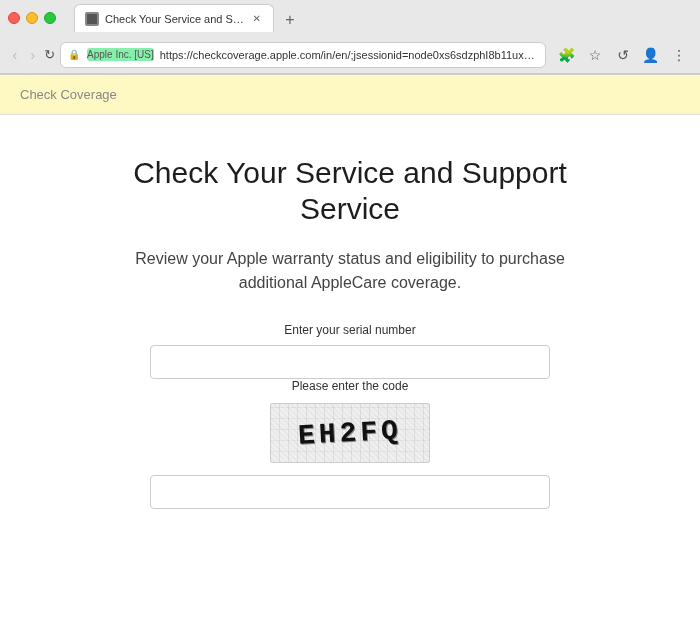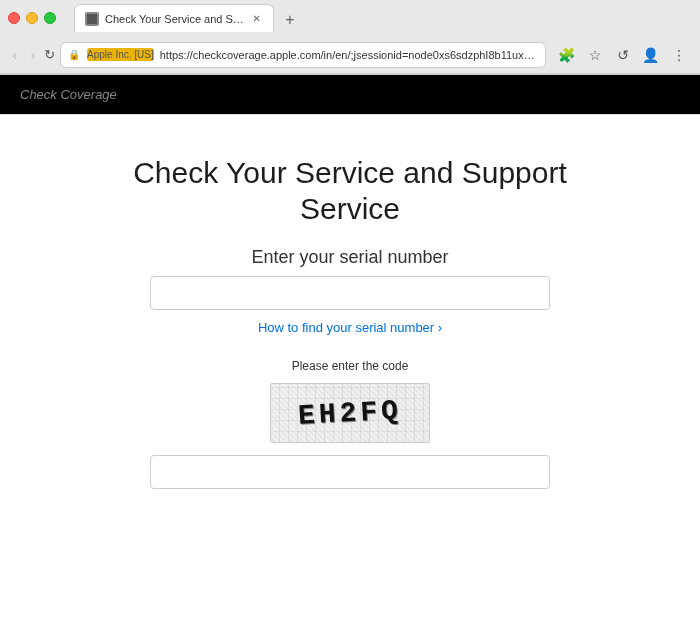--- a/index.html
+++ b/index.html
@@ -154,21 +154,21 @@
     }
 
     .lock-icon {
       font-size: 10px;
       color: #555;
     }
 
     .apple-badge {
       font-size: 10px;
       color: #555;
-      background: #eab308;
+      background: #86efac;
       padding: 1px 0;
       border-radius: 3px;
     }
 
     .address-text {
       font-size: 11px;
       color: #333;
       flex: 1;
       overflow: hidden;
       text-overflow: ellipsis;
@@ -221,21 +221,21 @@
 
     .form-section {
       width: 100%;
       max-width: 400px;
       display: flex;
       flex-direction: column;
       align-items: center;
     }
 
     .field-label {
-      font-size: 18px;
+      font-size: 12px;
       color: #333;
       margin-bottom: 8px;
       text-align: center;
     }
 
     .text-input {
       width: 100%;
       height: 34px;
       border: 1px solid #ccc;
       border-radius: 4px;
@@ -315,27 +315,26 @@
         );
     }
 
     .captcha-input-row {
       width: 100%;
       margin-bottom: 10px;
     }
 
     
     .page-top-bar {
-      background: #000000;
+      background: #fef9c3;
       height: 40px;
       display: flex;
       align-items: center;
       padding: 0 20px;
       border-bottom: 1px solid #e0e0e0;
-      font-style: italic;
     }
 
     .breadcrumb-text {
       font-size: 13px;
       color: #888;
     }
   </style>
 </head>
 <body>
 
@@ -385,29 +384,27 @@
 <div class="page-top-bar">
   <span class="breadcrumb-text">Check Coverage</span>
 </div>
 
 <div class="page-content">
   <h1 class="main-heading">
     <span>Check Your Service and Support</span><br>
     <span>Service</span>
   </h1>
 
+  <p class="sub-text">Review your Apple warranty status and eligibility to purchase additional AppleCare coverage.</p>
 
   <div class="form-section">
 
     <label class="field-label">Enter your serial number</label>
     <input type="text" class="text-input" placeholder="" style="">
 
-    <a class="help-link">
-      <span>How to find your serial number ›</span>
-    </a>
 
     <label class="captcha-label">Please enter the code</label>
 
     <div class="captcha-image">
       <div class="captcha-noise"></div>
       <span class="captcha-text">EH2FQ</span>
     </div>
 
     <div class="captcha-input-row">
       <input type="text" class="text-input" placeholder="" style="">

